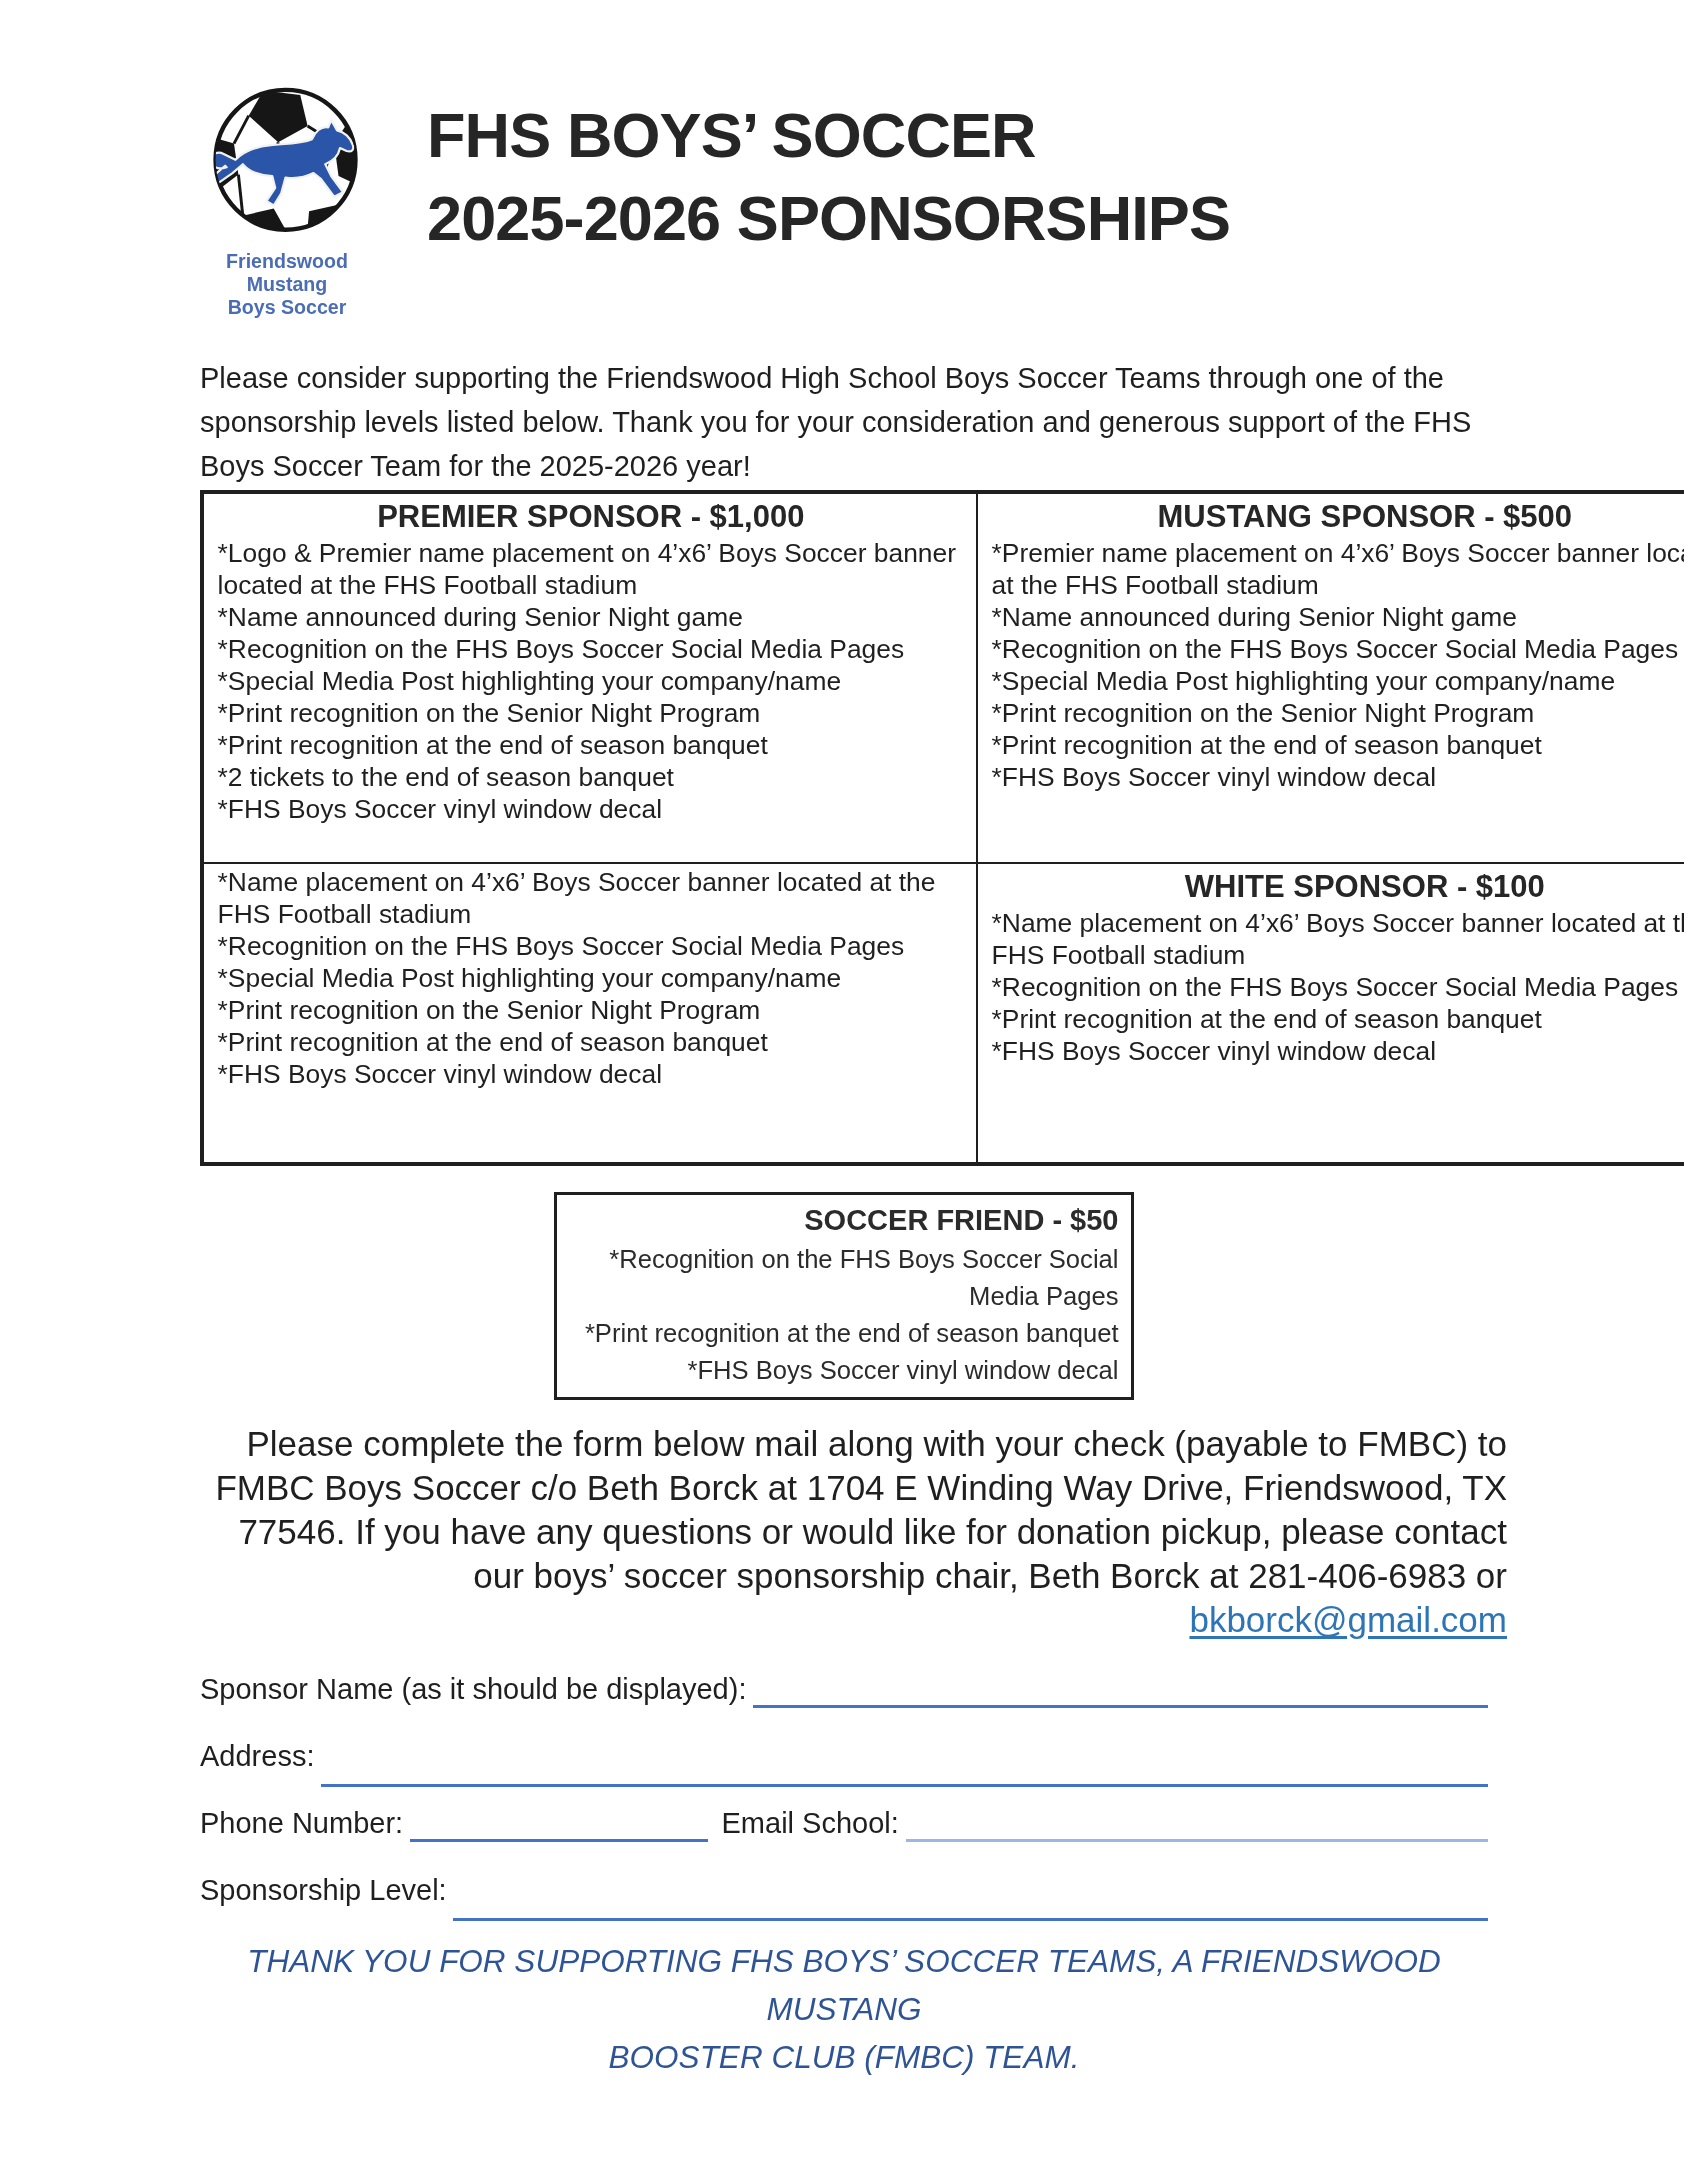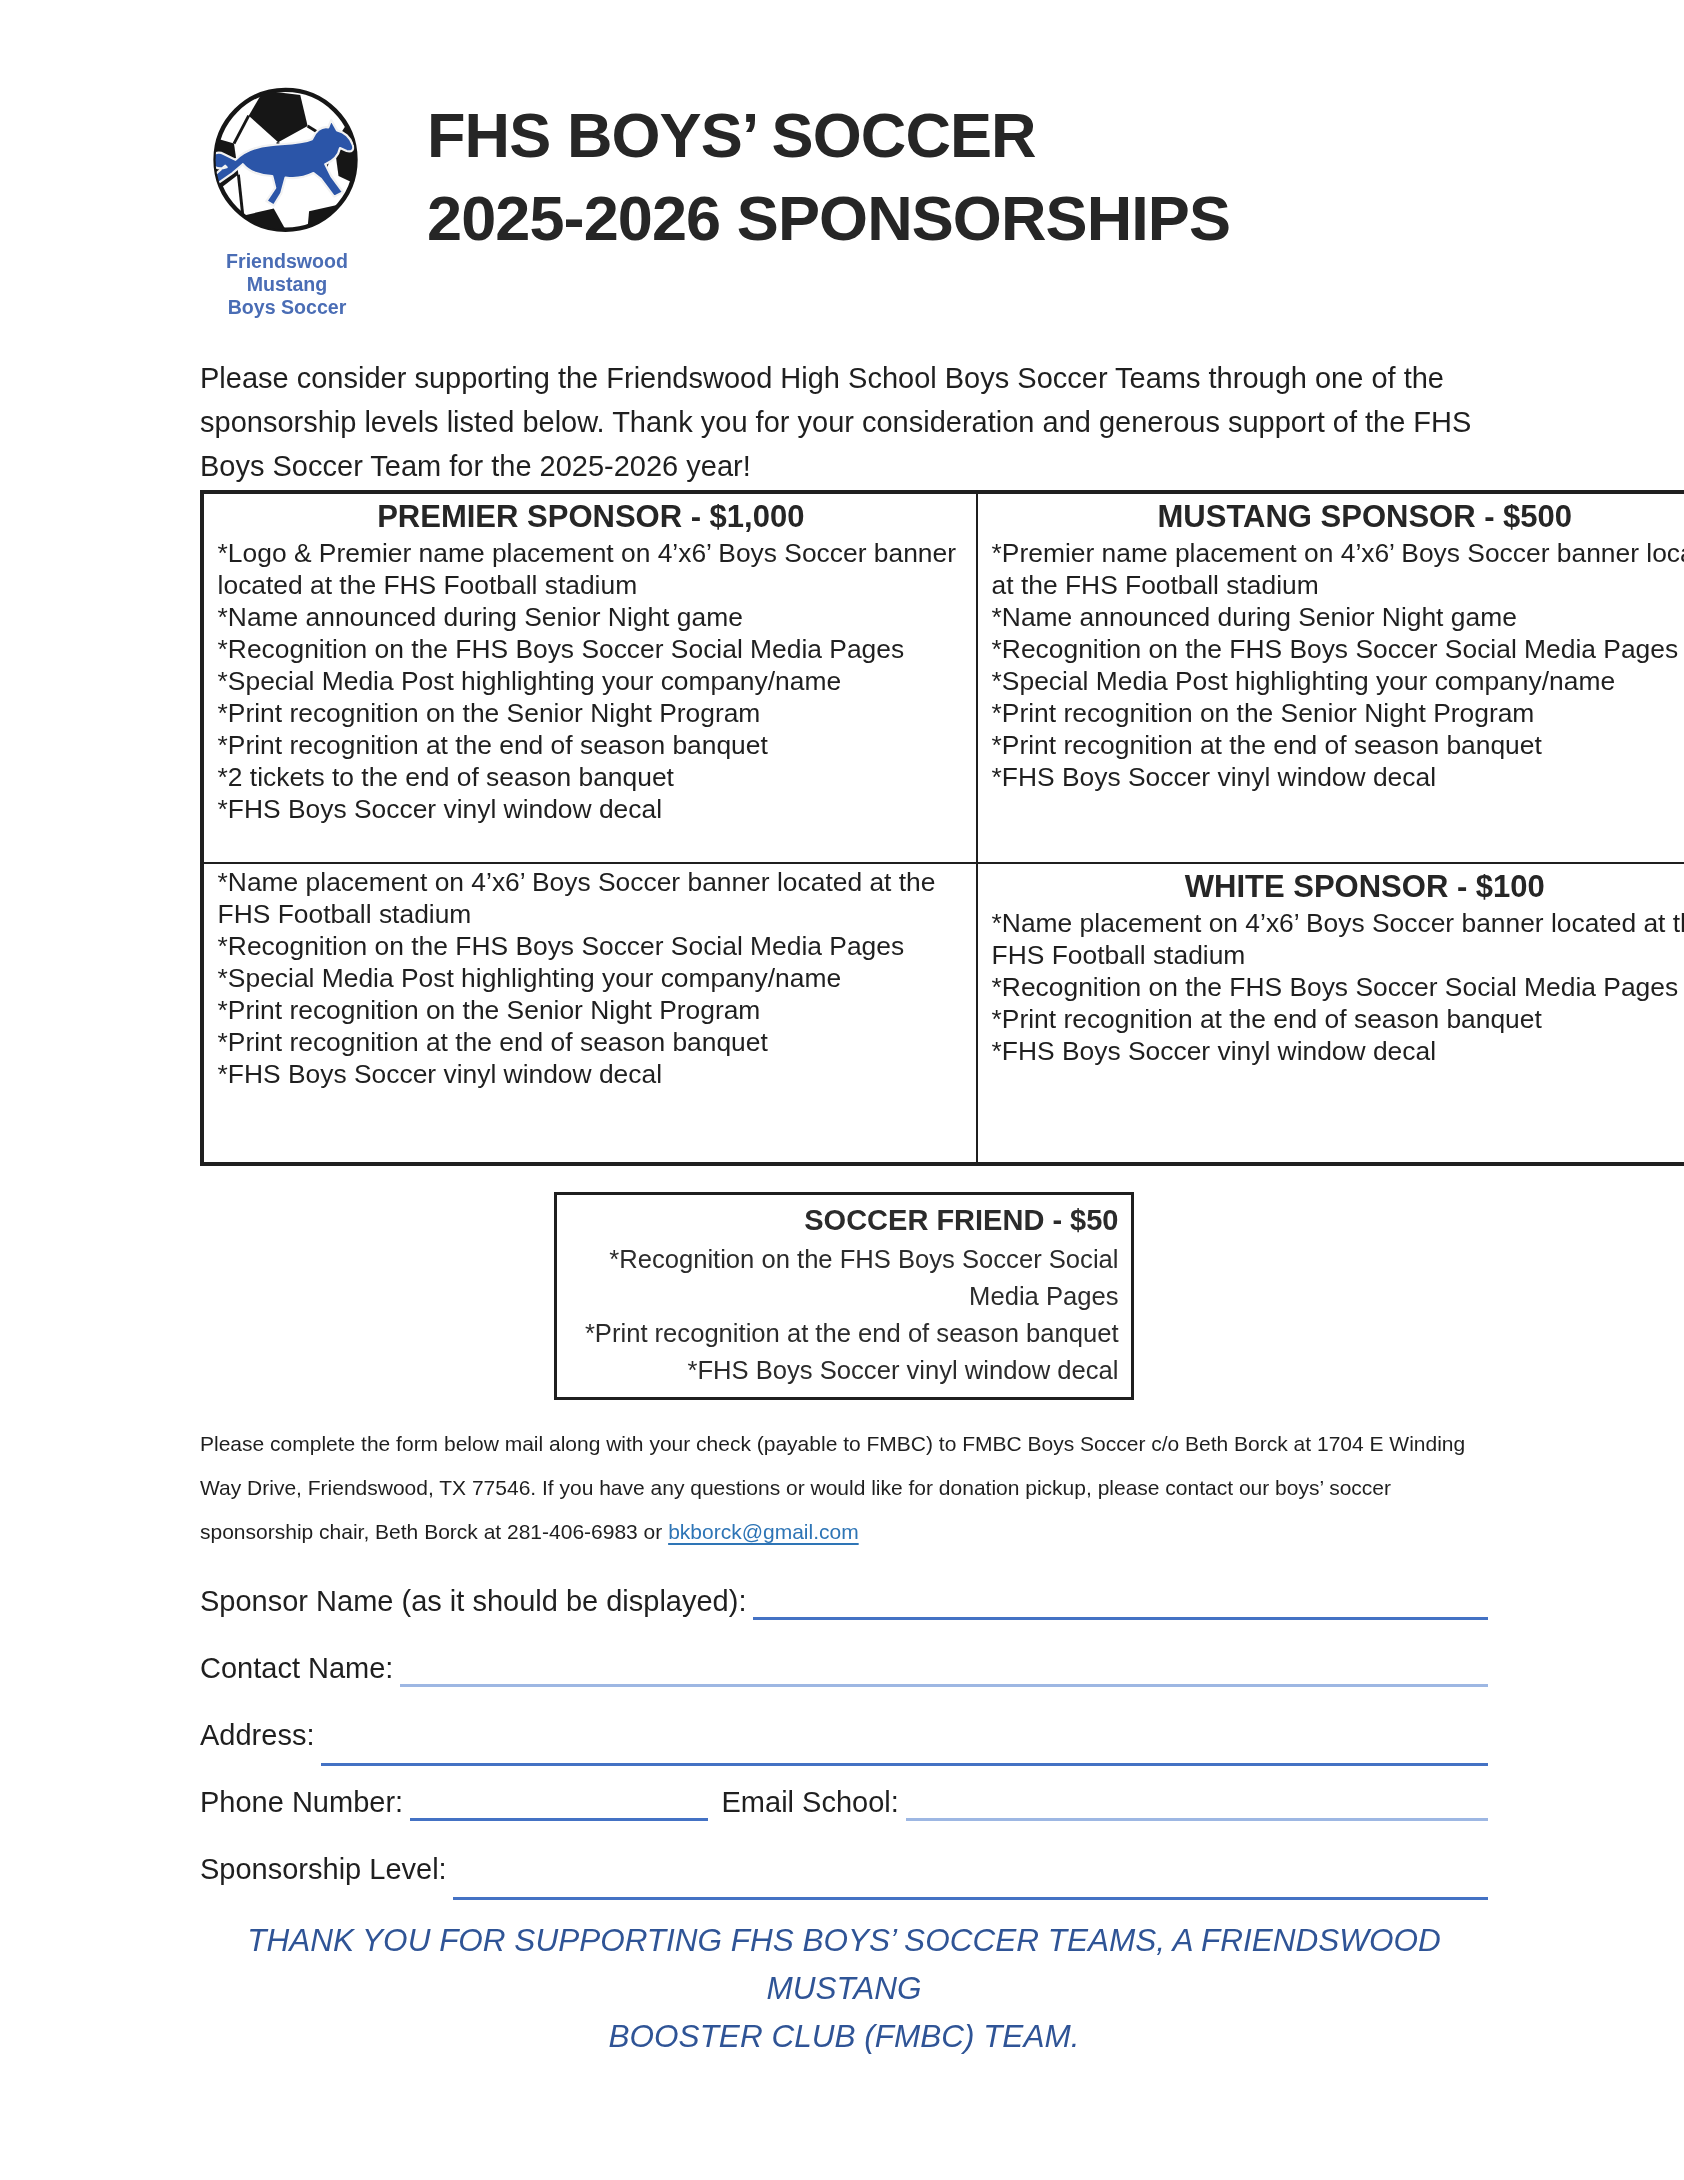--- a/index.html
+++ b/index.html
@@ -30,21 +30,21 @@
   .benefit { font-size:26.4px; line-height:32px; }
 
   
   .friend-box { width:580px; margin:25.6px auto 0 auto; border:3.4px solid #1f1f1f; padding:5.1px 12px 8.5px 12px;
                 text-align:right; }
   .friend-title { font-weight:bold; font-size:29px; line-height:41px; color:#2b2b2b; }
   .friend-benefits { list-style:none; }
   .friend-benefit { font-size:25.6px; line-height:37px; color:#2b2b2b; }
 
   
-  .instructions { margin-top:22px; font-size:21px; line-height:44px; width:1307px; }
+  .instructions { margin-top:22px; font-size:35px; line-height:44px; width:1307px;text-align:right; }
   .email-link { color:#2e75b6; text-decoration:underline; text-underline-offset:4.3px; cursor:pointer; }
 
   
   .form-area { margin-top:27px; width:1288px; }
   .frow { display:flex; align-items:flex-end; height:39px; margin-bottom:28px; }
   .flabel { font-size:29px; line-height:37px; white-space:nowrap; flex:0 0 auto; }
   .fline { flex:1 1 auto; height:37px; border-bottom:3.4px solid #4472c4; margin-left:6.8px; }
   .fline.light { border-bottom-color:#9db7e3; }
   .fline.short { flex:0 0 298px; }
   .fline.drop { margin-bottom:-12px; }
@@ -180,24 +180,20 @@
   </div>
 
   <p class="instructions"><span>Please complete the form below mail along with your check (payable to FMBC) to FMBC Boys Soccer c/o Beth Borck at 1704 E Winding Way Drive, Friendswood, TX 77546.  If you have any questions or would like for donation pickup, please contact our boys’ soccer sponsorship chair, Beth Borck at 281-406-6983 or </span><a class="email-link">bkborck@gmail.com</a></p>
 
   <div class="form-area">
     <div class="frow">
       <span class="flabel">Sponsor Name (as it should be displayed):</span>
       <span class="fline"></span>
     </div>
     <div class="frow">
-      <span class="flabel">Contact Name:</span>
-      <span class="fline light"></span>
-    </div>
-    <div class="frow">
       <span class="flabel">Address:</span>
       <span class="fline drop"></span>
     </div>
     <div class="frow">
       <span class="flabel">Phone Number:</span>
       <span class="fline short"></span>
       <span class="flabel email-label">Email School:</span>
       <span class="fline light"></span>
     </div>
     <div class="frow">

